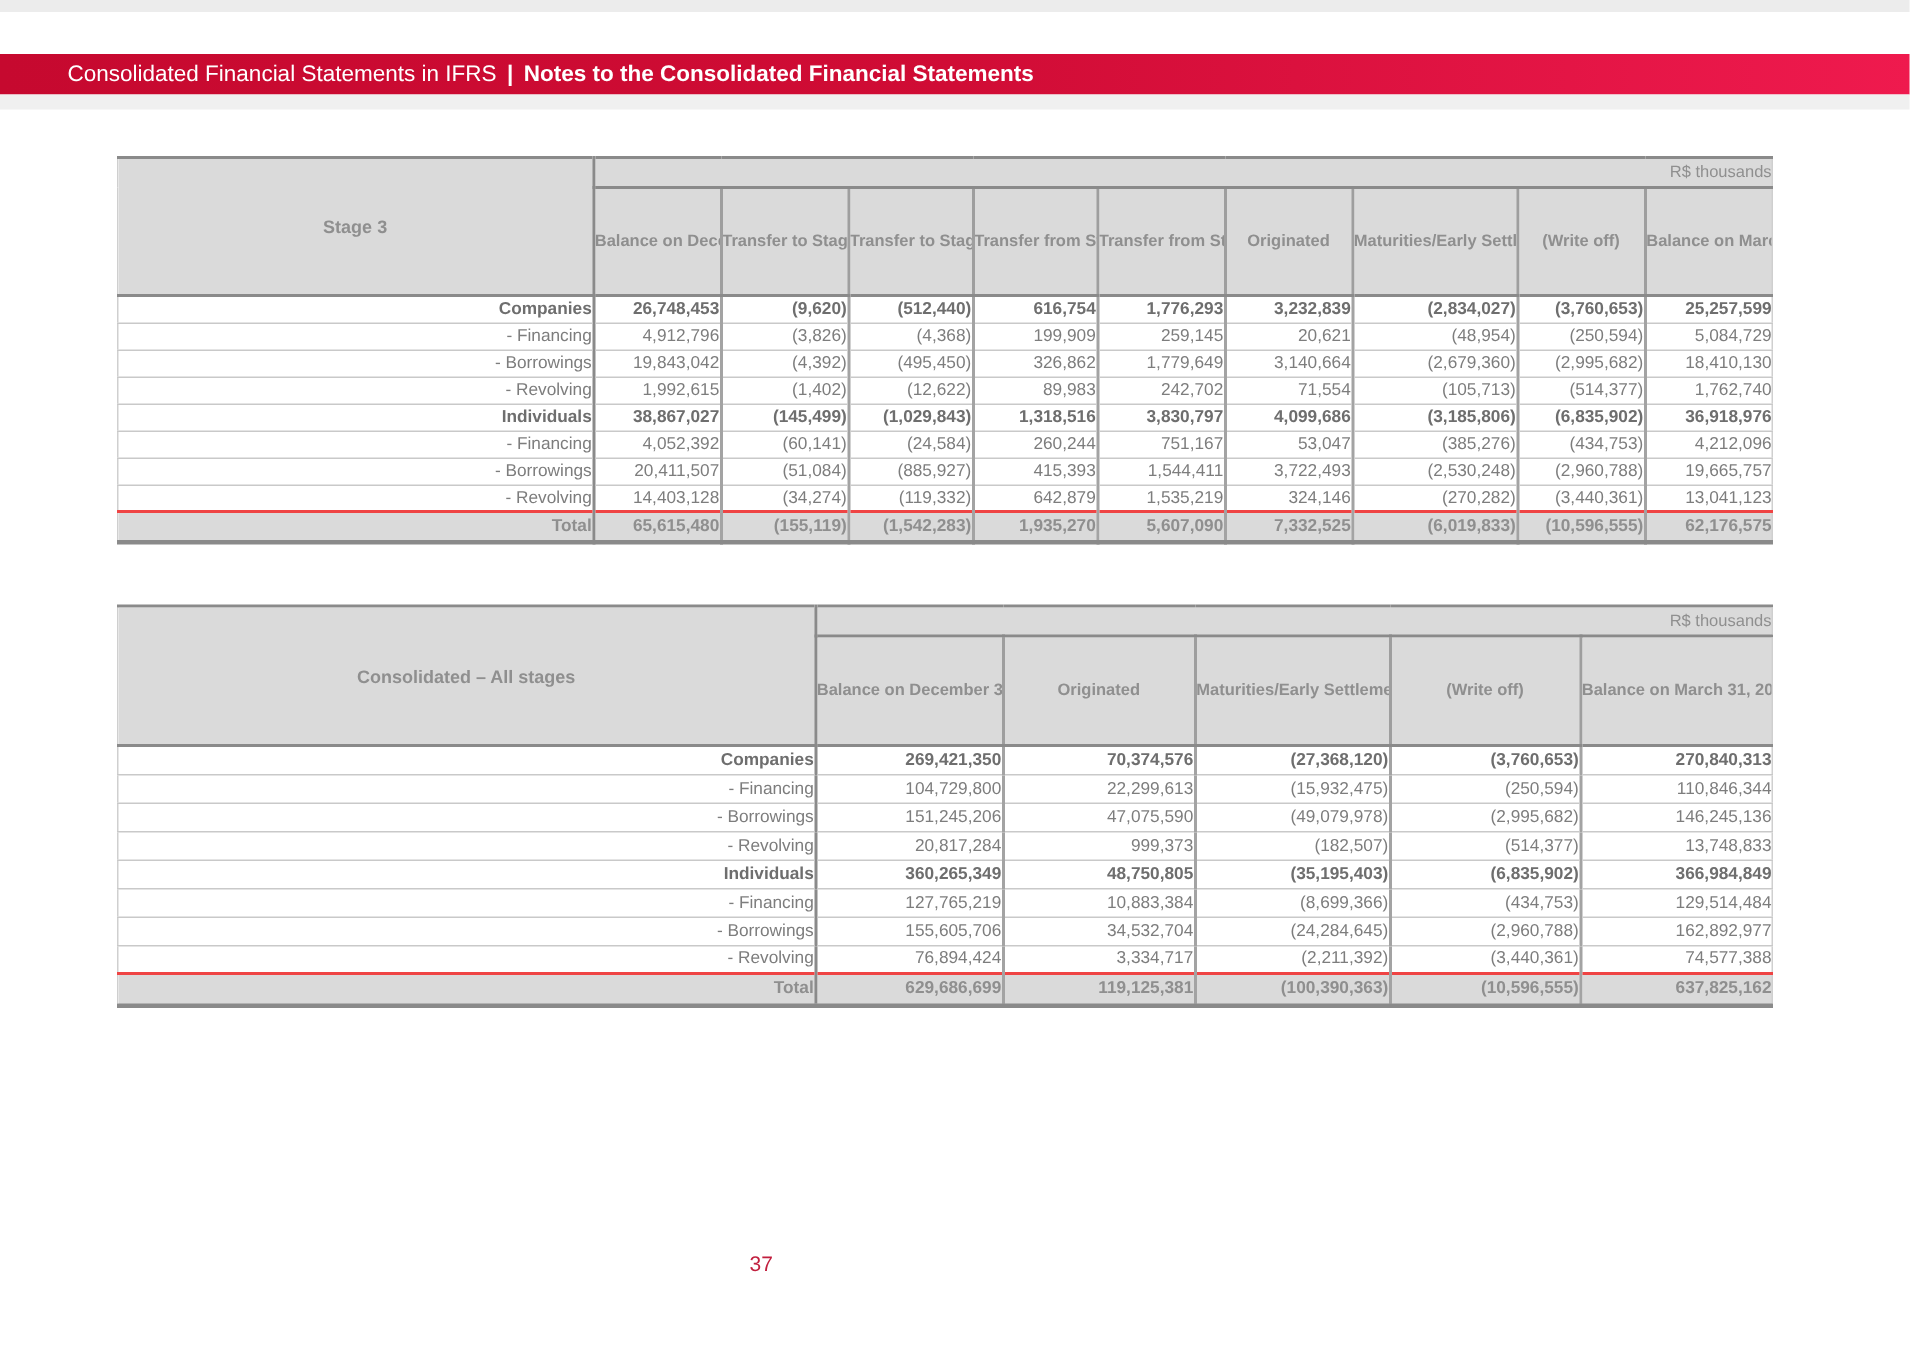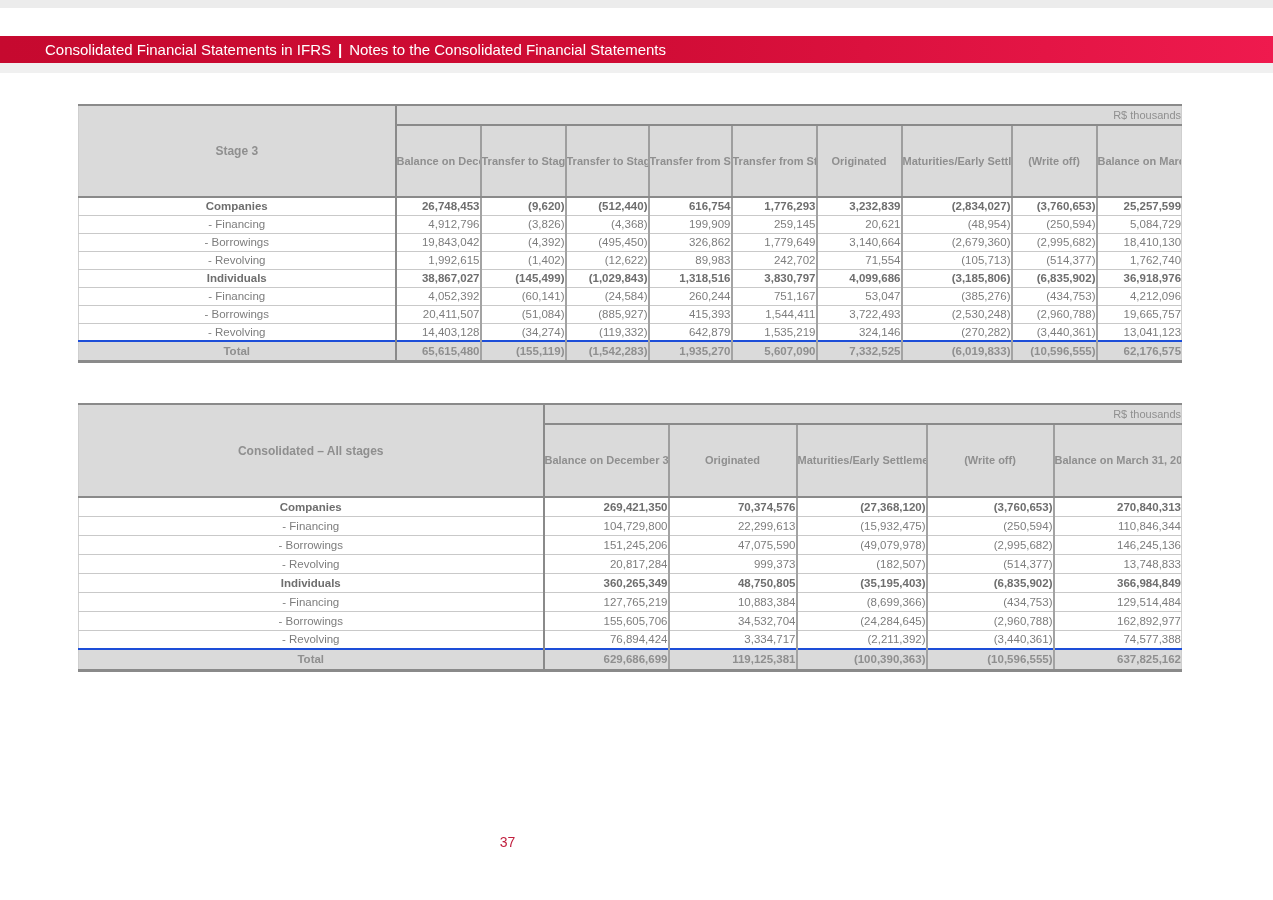--- a/index.html
+++ b/index.html
@@ -9,21 +9,21 @@
     font-family:"Liberation Sans",sans-serif;
   }
   .top-strip{position:absolute;left:0;top:0;width:100%;height:8px;background:#ececec;}
   .red-bar{
     position:absolute;left:0;top:36px;width:100%;height:27px;box-sizing:border-box;
     background:linear-gradient(90deg,#c6092f 0%,#d00c35 50%,#ef1a4e 100%);
     color:#ffffff;font-size:15px;line-height:27px;padding-left:45px;
     white-space:nowrap;
   }
   .red-bar .sep{margin:0 7px;font-weight:bold;}
-  .red-bar .bold{font-weight:normal;text-align:center;}
+  .red-bar .bold{font-weight:bold;text-align:center;}
   .sub-strip{position:absolute;left:0;top:63px;width:100%;height:10px;background:#f0f0f0;}
 
   .table-wrap{position:absolute;}
   .fin-table{
     border-collapse:collapse;table-layout:fixed;
     font-size:11.5px;color:#7d7d7d;
     border-top:2px solid #8a8a8a;border-bottom:3px solid #8a8a8a;
     border-left:1px solid #cfcfcf;border-right:1px solid #cfcfcf;
   }
   .fin-table th,.fin-table td{overflow:hidden;white-space:nowrap;padding:0;}
@@ -36,26 +36,26 @@
     background:#dadada;color:#8f8f8f;font-size:11px;font-weight:normal;
     text-align:right;padding-right:6px;border-bottom:2px solid #8a8a8a;
   }
   .col-head{
     background:#dadada;color:#8f8f8f;font-weight:bold;font-size:11px;
     text-align:center;vertical-align:middle;
     border-left:2px solid #9e9e9e;border-bottom:2px solid #8a8a8a;
     padding:2px 3px;white-space:normal;line-height:1.3;
   }
   .fin-table tbody td{border-bottom:1px solid #c9c9c9;}
-  .lbl{text-align:center;padding-left:6px;border-right:2px solid #8a8a8a;}
+  .lbl{text-align:right;padding-left:6px;border-right:2px solid #8a8a8a;}
   .num{text-align:right;padding-right:6px;border-left:2px solid #a3a3a3;}
   .bold-row td{font-weight:bold;color:#6e6e6e;}
   .total-row td{
     background:#dadada;font-weight:bold;color:#8f8f8f;
-    border-top:2px solid #1d4ed8;border-bottom:none;
+    border-top:2px solid #ef4444;border-bottom:none;
   }
   .page-number{
     position:absolute;top:834px;left:0;width:1015px;text-align:center;
     color:#c11f3e;font-size:14px;
   }
 </style>
 </head>
 <body>
 
 <div class="top-strip"></div>

